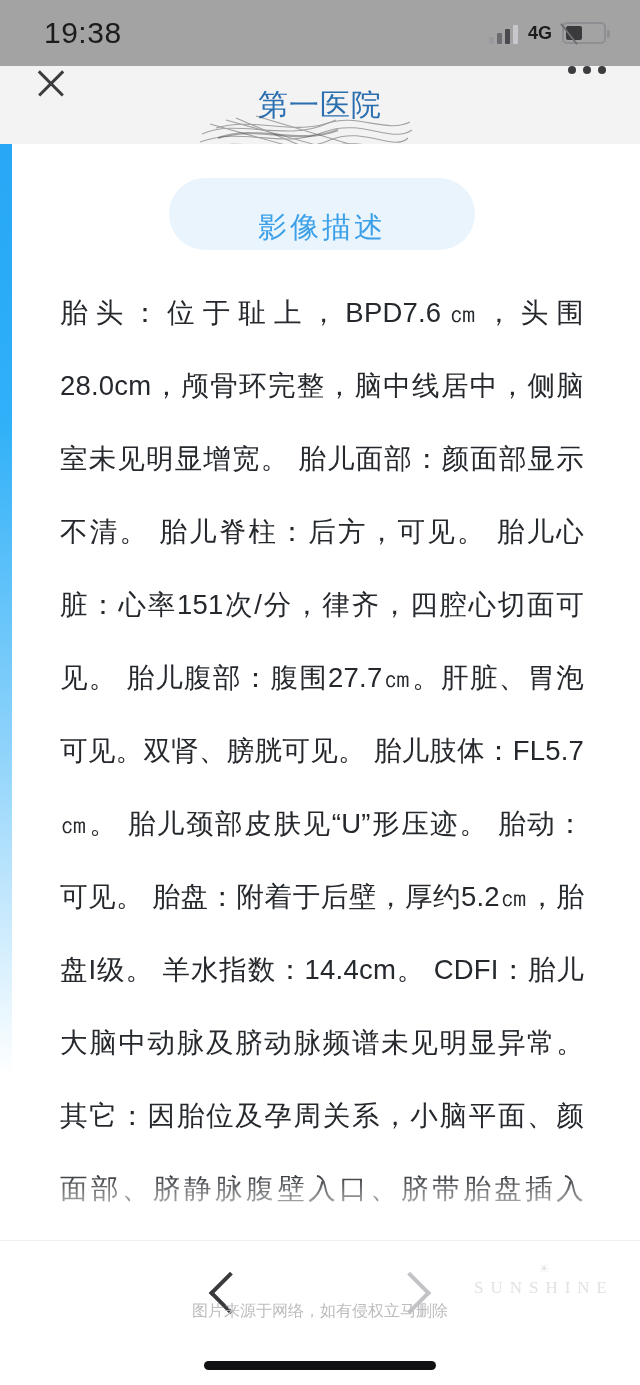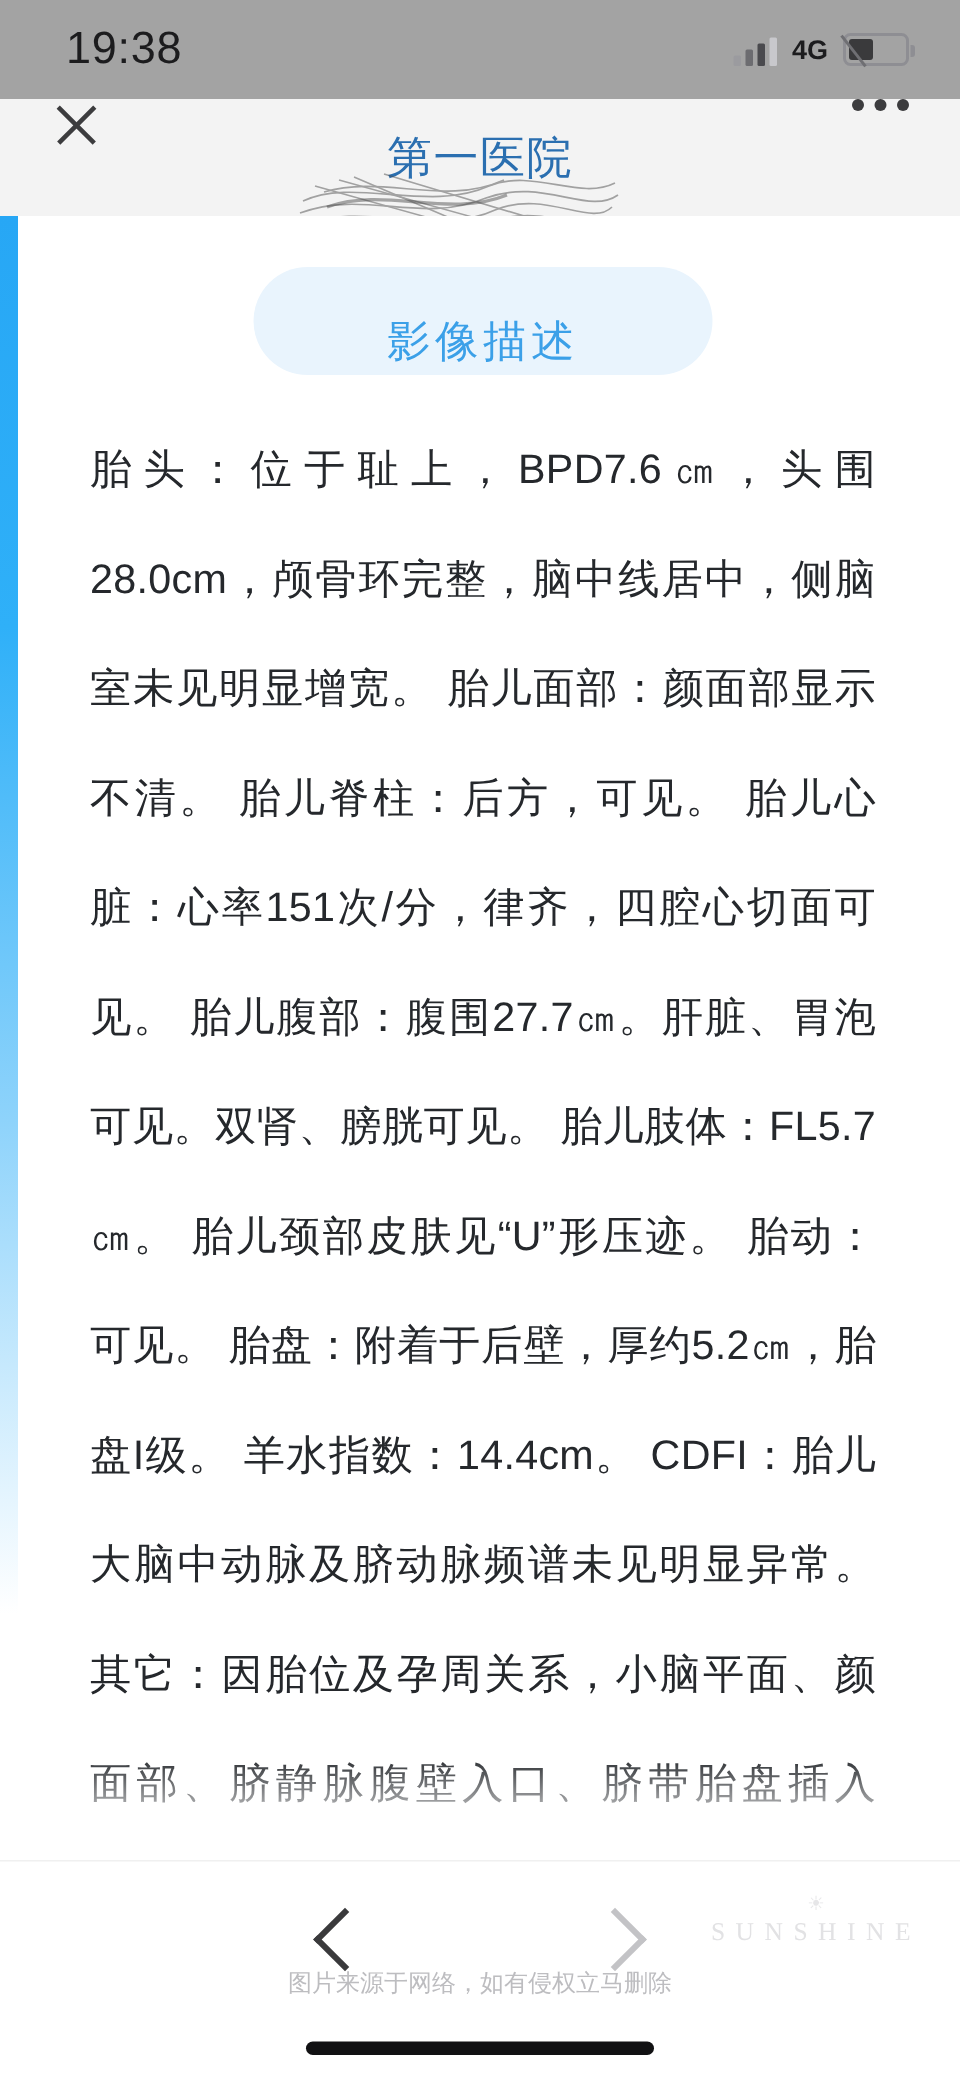--- a/index.html
+++ b/index.html
@@ -261,21 +261,21 @@
     text-align: center;
     font-size: 13px;
     letter-spacing: 0;
     color: #e6e6e8;
     margin-bottom: 1px;
   }
   .disclaimer {
     position: absolute;
     left: 50%;
     transform: translateX(-50%);
-    bottom: 12px;
+    bottom: 23px;
     font-size: 16px;
     color: #bdbdc0;
     white-space: nowrap;
   }
 
   
   .home-bar-wrap {
     height: 40px;
     background: #ffffff;
     display: flex;

